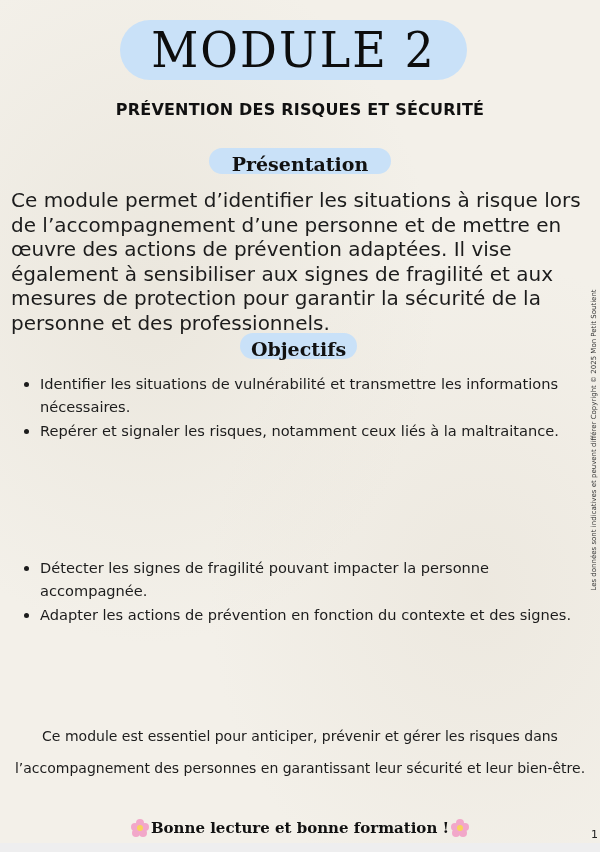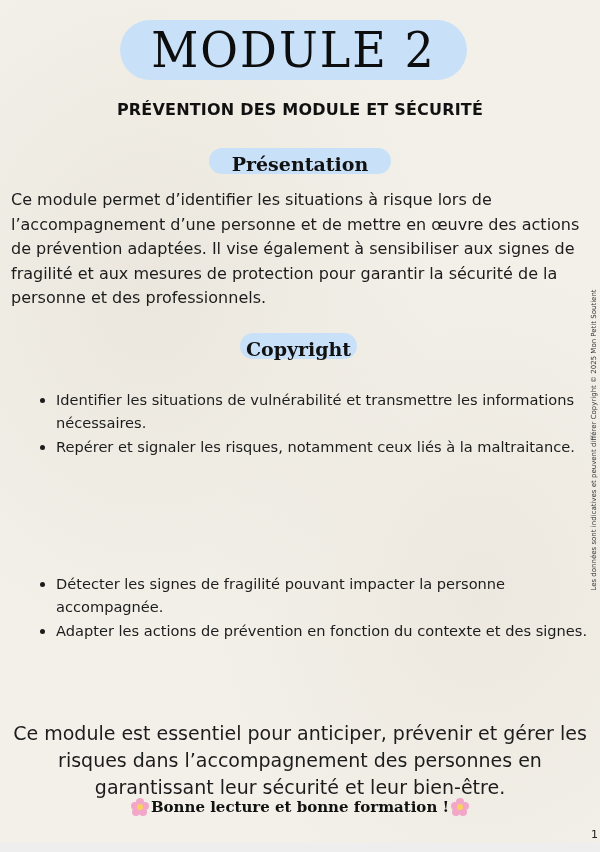--- a/index.html
+++ b/index.html
@@ -35,37 +35,37 @@
   .section-pill {
     position: absolute; height: 26px; background: #c9e1f8; border-radius: 13px;
     display: flex; align-items: flex-end; justify-content: center;
   }
   .section-pill span {
     font-family: "DejaVu Serif", serif; font-weight: bold; font-size: 19px; color: #111;
     line-height: 1;
   }
   .para {
     position: absolute; left: 11px; width: 570px;
-    font-family: "DejaVu Sans", sans-serif; font-size: 16px; line-height: 24.5px; color: #1c1c1c;
+    font-family: "DejaVu Sans", sans-serif; font-size: 20px; line-height: 24.5px; color: #1c1c1c;
   }
   ul.list {
-    position: absolute; left: 18px; width: 565px; margin: 16px; padding: 0; list-style: none;
+    position: absolute; left: 18px; width: 565px; margin: 0; padding: 0; list-style: none;
     font-family: "DejaVu Sans", sans-serif; font-size: 14.6px; line-height: 23px; color: #1c1c1c;
   }
   ul.list li { position: relative; padding-left: 22px; margin-bottom: 1px; }
   ul.list li::before {
     content: ""; position: absolute; left: 6px; top: 10px; width: 5px; height: 5px;
     border-radius: 50%; background: #1c1c1c;
   }
   .closing {
     position: absolute; left: 10px; top: 720px; width: 580px; text-align: center;
-    font-family: "DejaVu Sans", sans-serif; font-size: 19px; line-height: 27px; color: #1c1c1c;
+    font-family: "DejaVu Sans", sans-serif; font-size: 14px; line-height: 32px; color: #1c1c1c;
   }
   .signoff {
-    position: absolute; left: 0; top: 798px; width: 600px; text-align: center;
+    position: absolute; left: 0; top: 819px; width: 600px; text-align: center;
     font-family: "DejaVu Serif", serif; font-weight: bold; font-size: 15px; color: #111;
     display: flex; align-items: center; justify-content: center; gap: 2px;
   }
   .flower { display: inline-block; width: 18px; height: 18px; position: relative; }
   .flower i {
     position: absolute; width: 8px; height: 8px; border-radius: 50%; background: #f2a7c9;
   }
   .flower i:nth-child(1) { left: 5px; top: 0; }
   .flower i:nth-child(2) { left: 10px; top: 4px; }
   .flower i:nth-child(3) { left: 8px; top: 10px; }
@@ -87,29 +87,29 @@
 </style>
 </head>
 <body>
 
 <div class="page">
 
   <div class="title-pill">
     <span class="title-text">MODULE 2</span>
   </div>
 
-  <div class="subtitle">PRÉVENTION DES MODULE ET SÉCURITÉ</div>
+  <div class="subtitle">PRÉVENTION DES RISQUES ET SÉCURITÉ</div>
 
   <div class="section-pill" style="left:209px; top:148px; width:182px;">
     <span>Présentation</span>
   </div>
   <div class="para" style="top:188px;">Ce module permet d’identifier les situations à risque lors de l’accompagnement d’une personne et de mettre en œuvre des actions de prévention adaptées. Il vise également à sensibiliser aux signes de fragilité et aux mesures de protection pour garantir la sécurité de la personne et des professionnels.</div>
 
   <div class="section-pill" style="left:240px; top:333px; width:117px;">
-    <span>Copyright</span>
+    <span>Objectifs</span>
   </div>
   <ul class="list" style="top:372px;">
     <li>Identifier les situations de vulnérabilité et transmettre les informations nécessaires.</li>
     <li>Repérer et signaler les risques, notamment ceux liés à la maltraitance.</li>
   </ul>
 
   <ul class="list" style="top:556px;">
     <li>Détecter les signes de fragilité pouvant impacter la personne accompagnée.</li>
     <li>Adapter les actions de prévention en fonction du contexte et des signes.</li>
   </ul>

